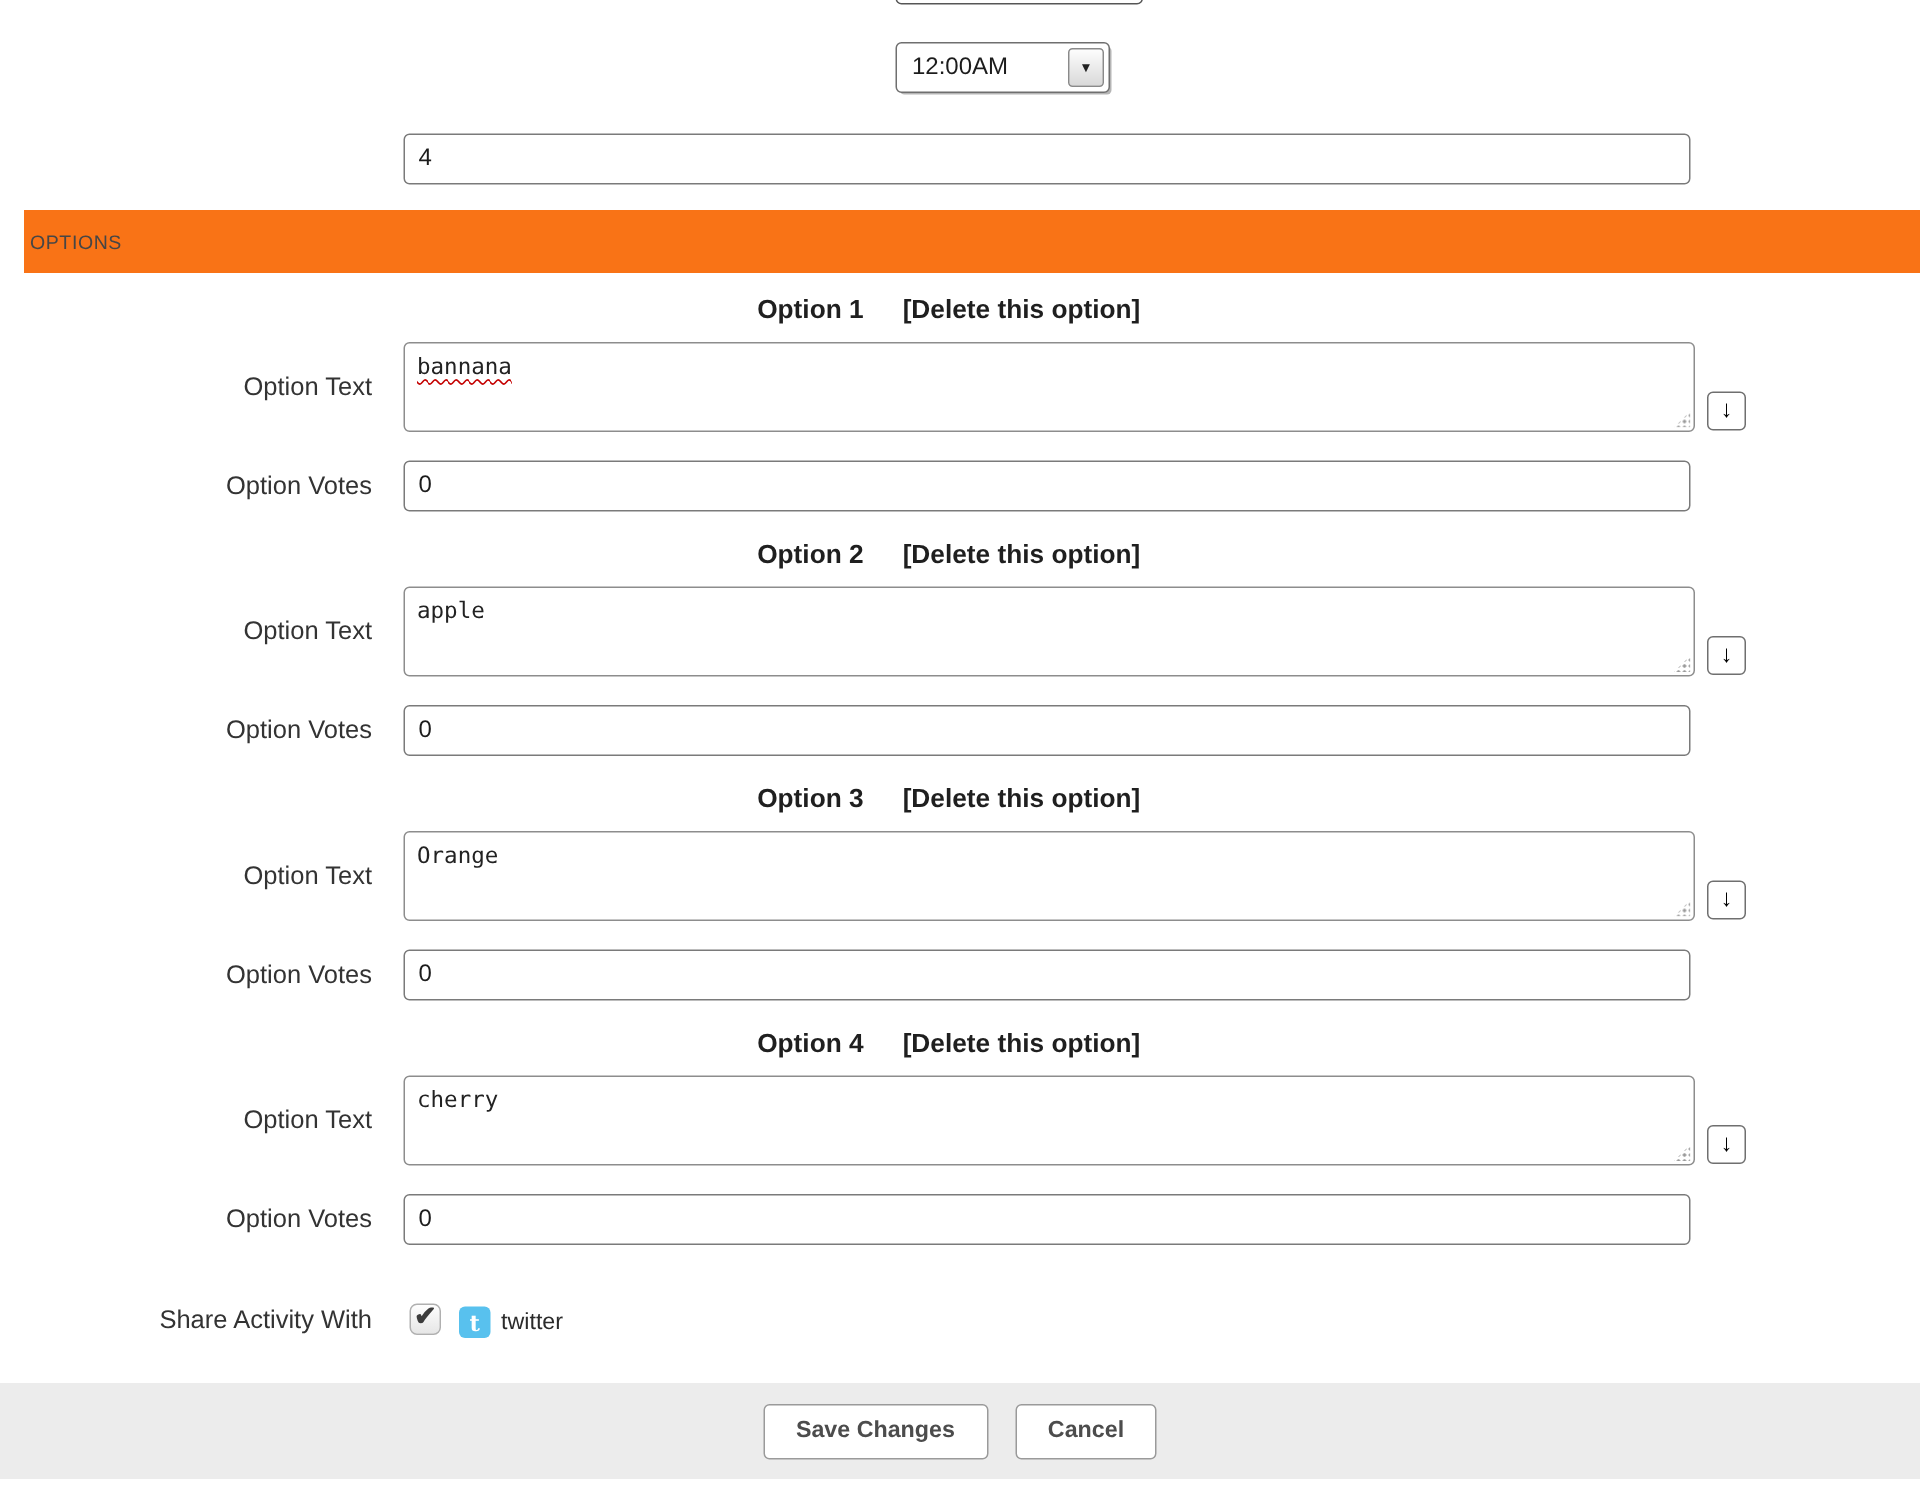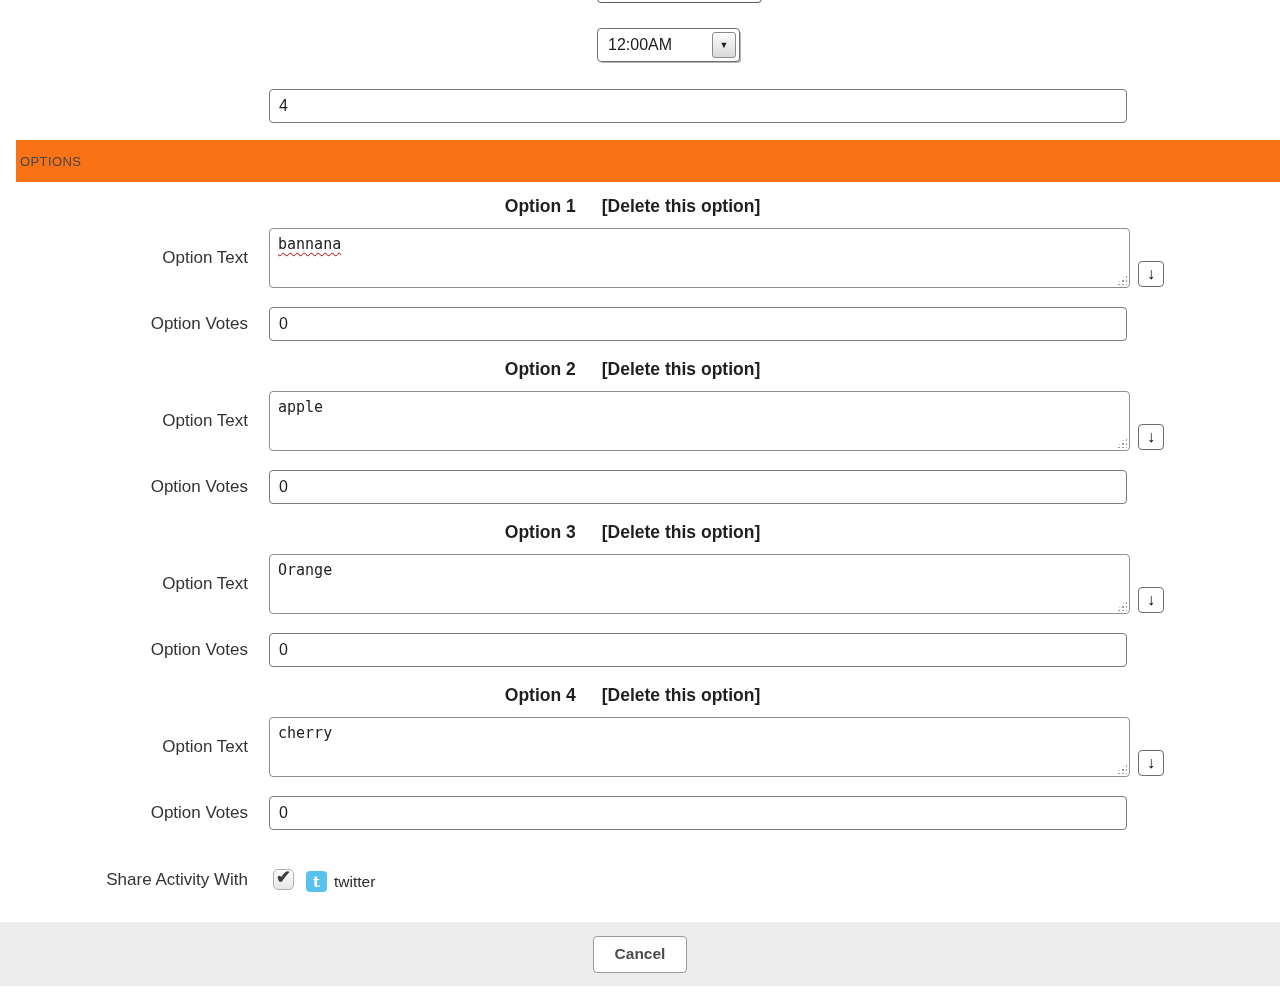--- a/index.html
+++ b/index.html
@@ -152,16 +152,17 @@
   </div>
 
   <div class="field-label" style="top:863px;">Share Activity With</div>
   <div class="checkbox">
     <span class="check">✔</span>
   </div>
   <div class="tw-icon">t</div>
   <div class="share-name">twitter</div>
 
   <div class="footer-bar">
+    <button class="btn">Save Changes</button>
     <button class="btn">Cancel</button>
   </div>
 
 </div>
 
 </body></html>

